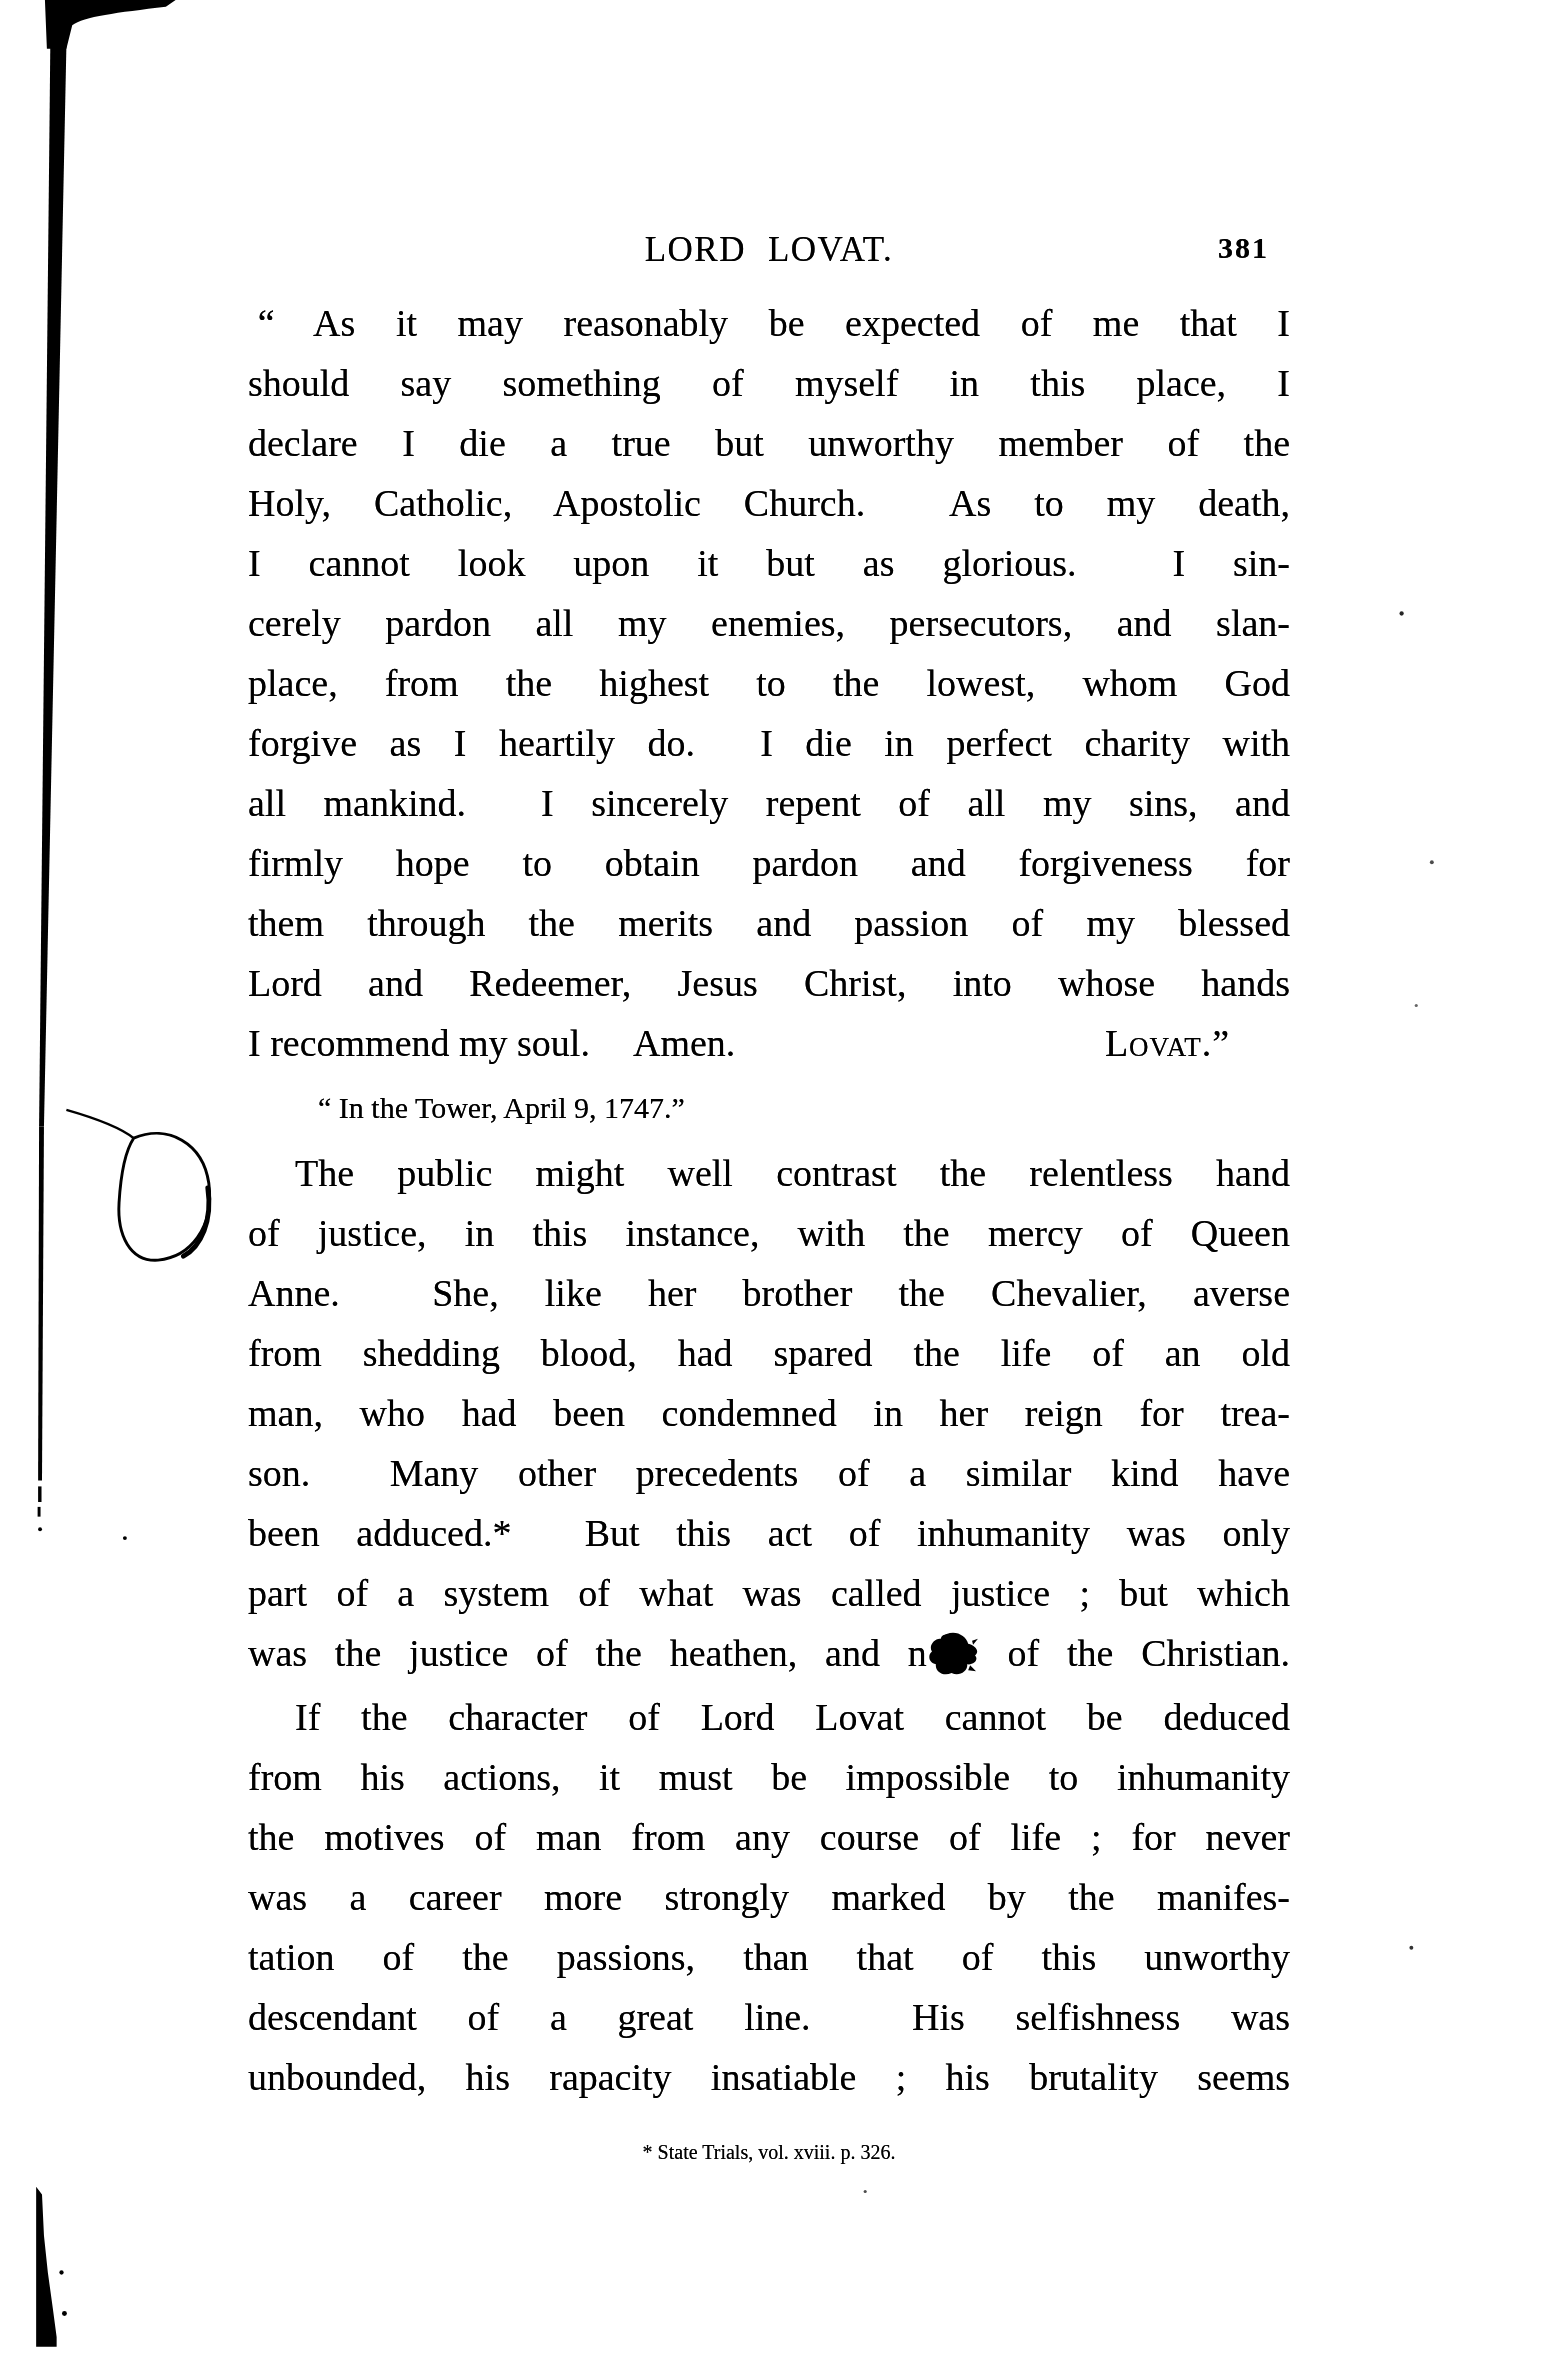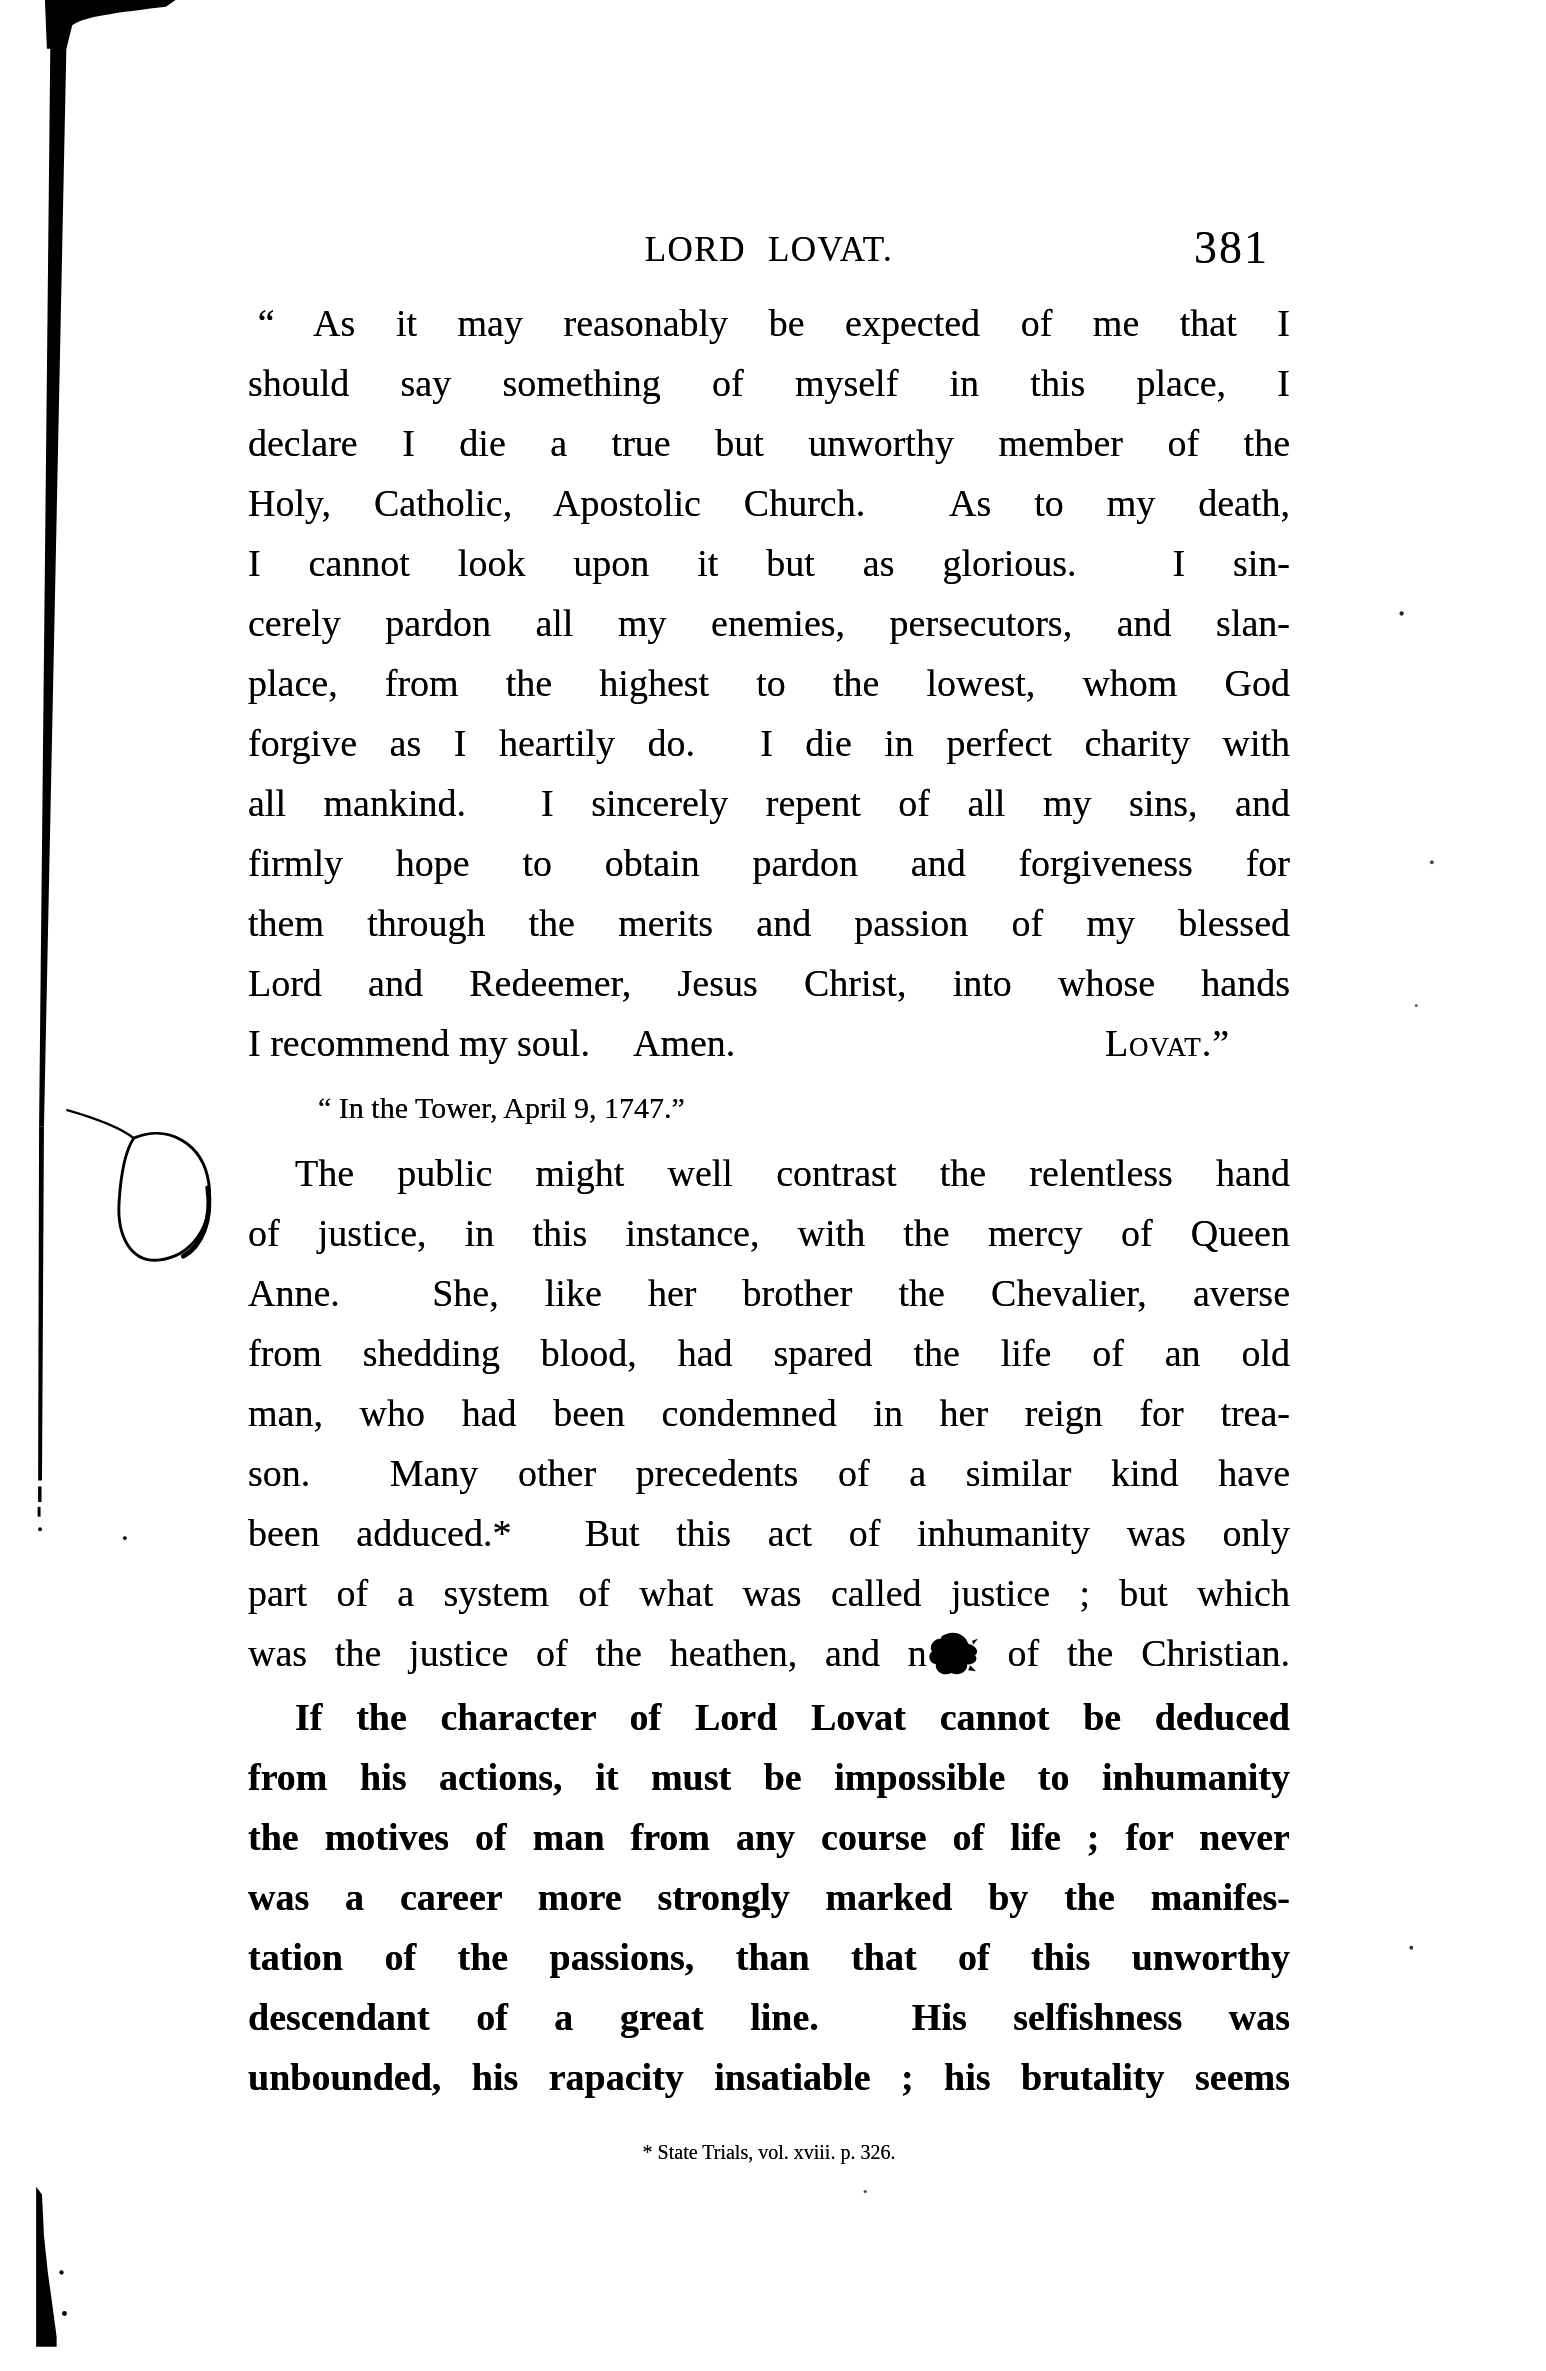--- a/index.html
+++ b/index.html
@@ -17,35 +17,35 @@
   
   .col { position:absolute; left:248px; width:1042px; }
 
   .running-head {
     top: 230px; text-align: center;
     font-size: 35px; letter-spacing: 1.5px; word-spacing: 11.7px;
     line-height: 39px;
   }
   .page-num {
     position:absolute; top: 224px; right: 257px;
-    font-size: 46px; line-height: 47px; letter-spacing: 2px;
+    font-size: 30px; line-height: 47px; letter-spacing: 2px; font-weight: bold;
   }
 
   .jl {
     height: 60px; line-height: 60px;
     font-size: 38px;
     text-align: justify; text-align-last: justify;
     overflow: hidden;
   }
   .q1  { text-indent: 9.8px; }
   .ind { text-indent: 47px; }
 
   .block-quote   { top: 293px; }
   .paragraph-2   { top: 1143px; }
-  .paragraph-3   { top: 1687px; font-weight: bold; }
+  .paragraph-3   { top: 1687px; }
 
   .closing-line {
     position: relative;
     height: 60px; line-height: 60px; font-size: 38px;
     text-align: left; text-align-last: left;
   }
   .amen { margin-left: 43px; }
   .sig  { position: absolute; right: 60px; top: 0; font-variant: small-caps; letter-spacing: 1px; }
 
   .dateline {

